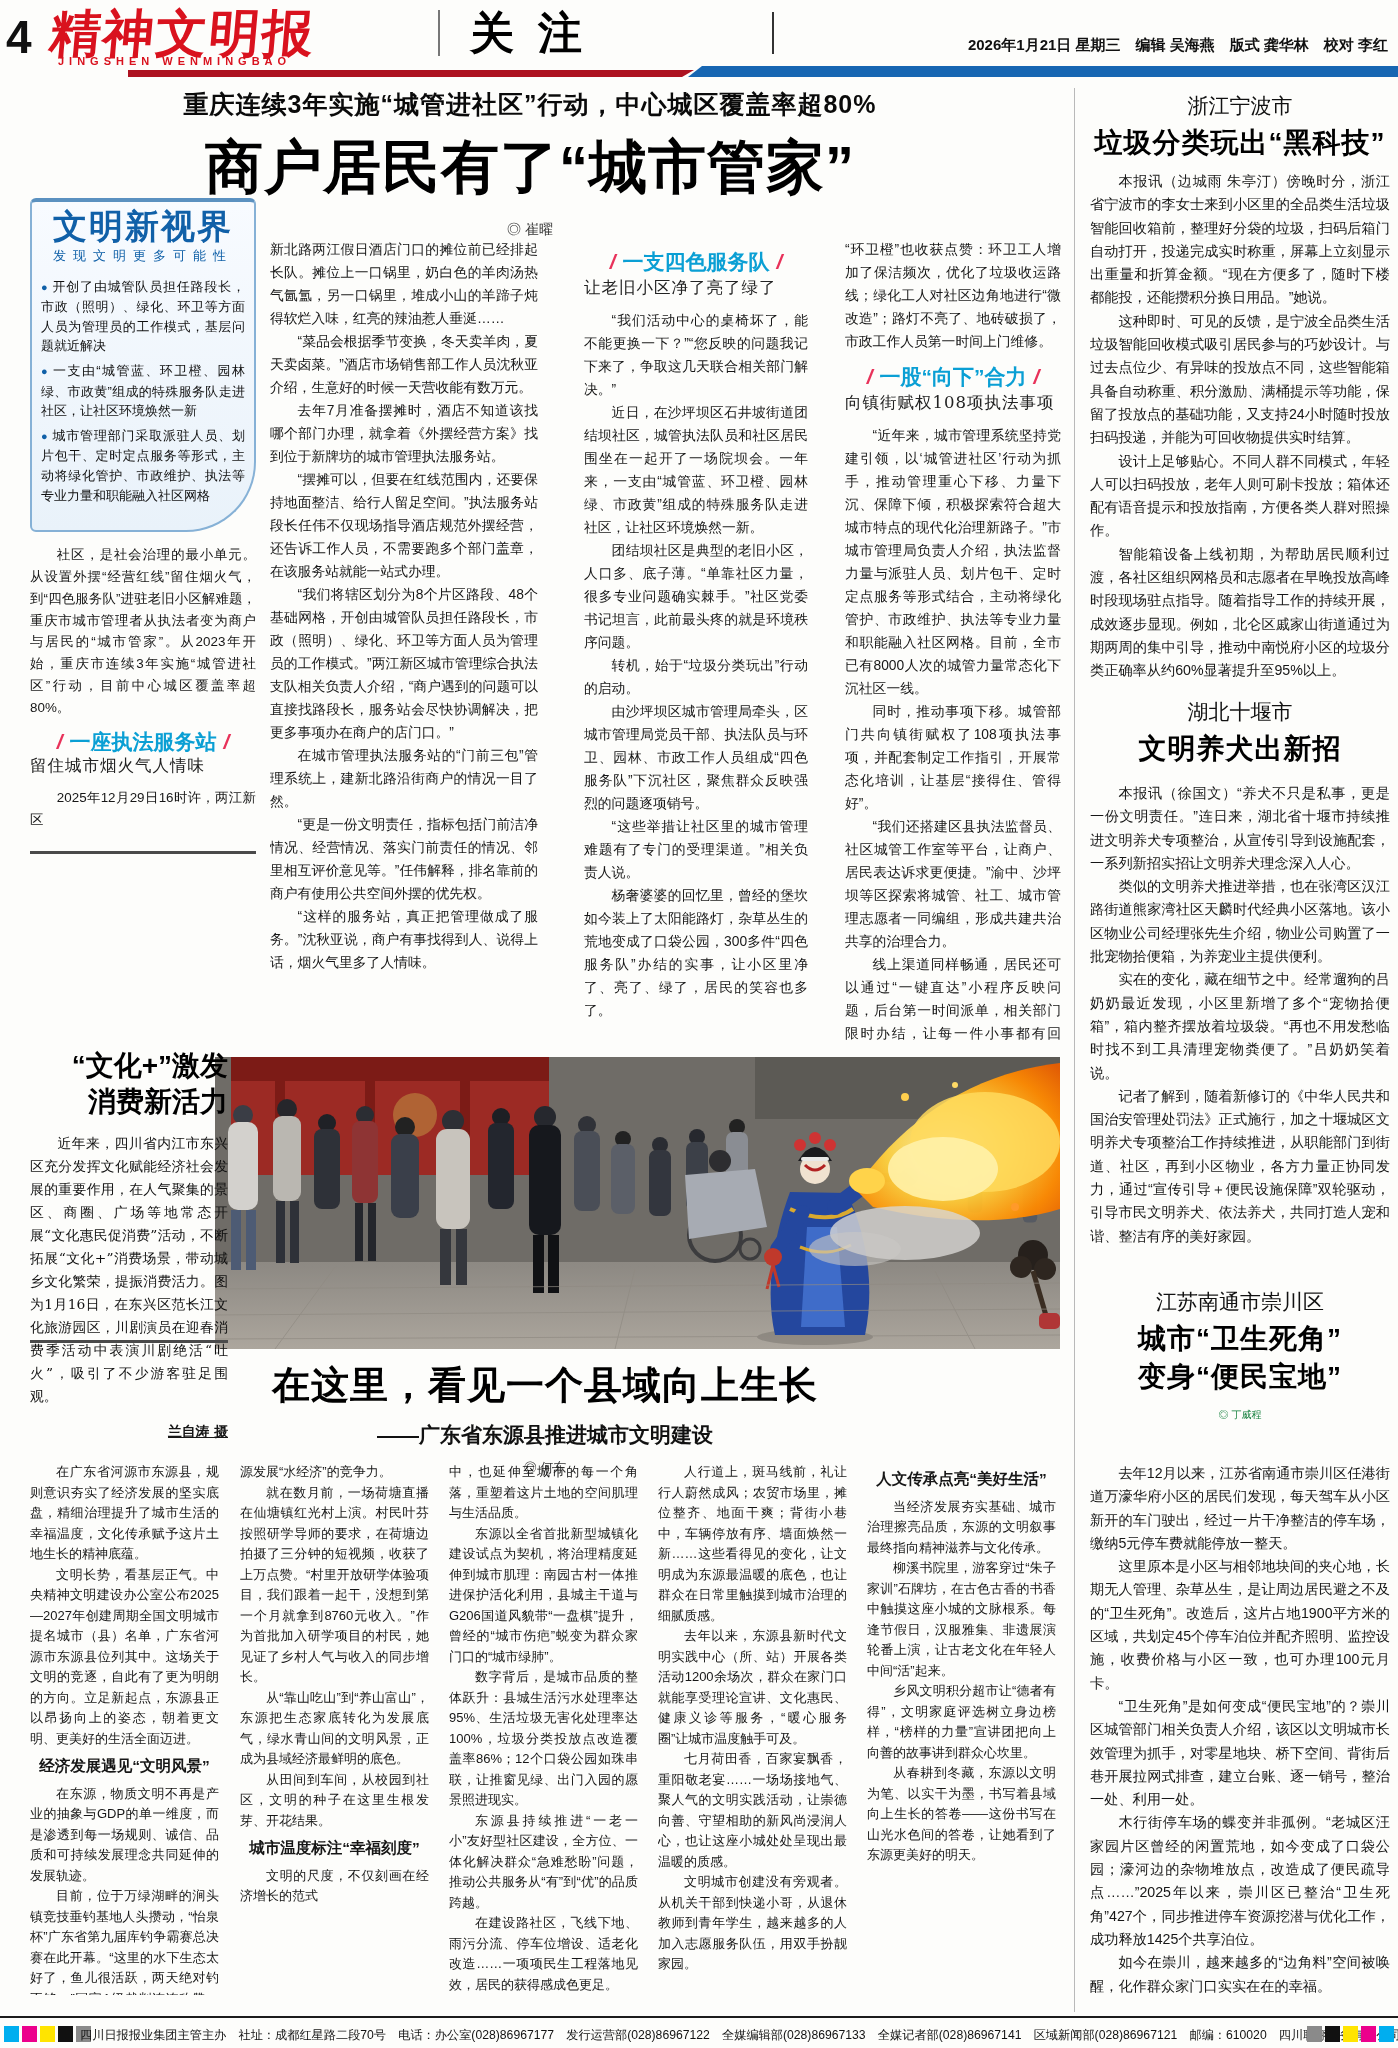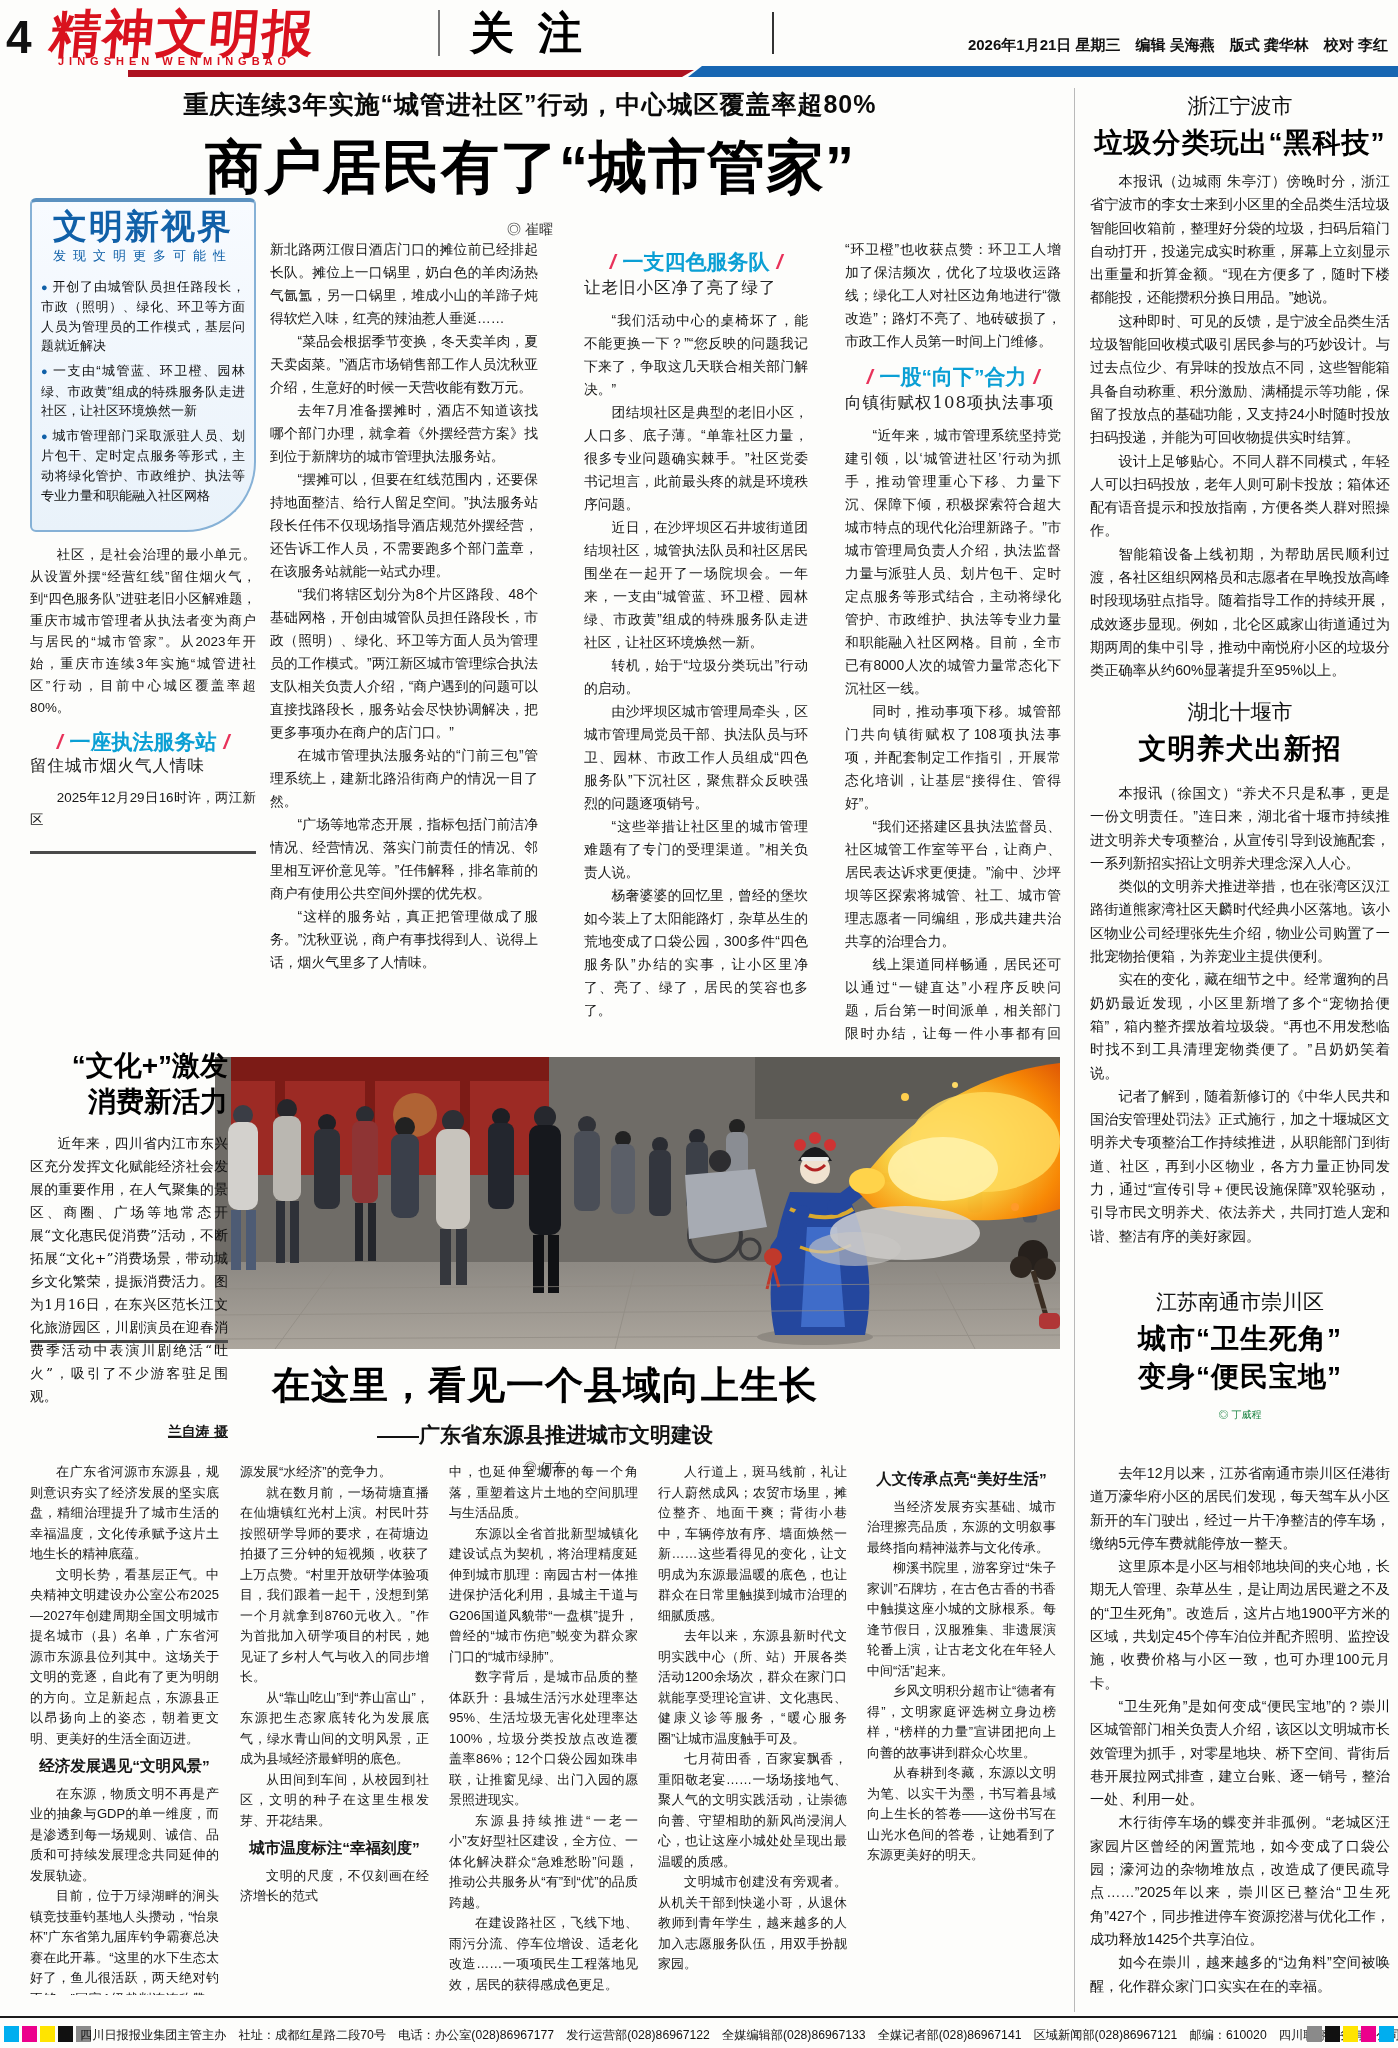--- a/index.html
+++ b/index.html
@@ -117,29 +117,29 @@
   </div>
   <div class="abs hrule" style="left:30px;top:851px;width:226px;"></div>
 
   <div class="ncol" id="col-b">
       <p class="f-cont">新北路两江假日酒店门口的摊位前已经排起长队。摊位上一口锅里，奶白色的羊肉汤热气氤氲，另一口锅里，堆成小山的羊蹄子炖得软烂入味，红亮的辣油惹人垂涎……</p>
       <p class="bp">“菜品会根据季节变换，冬天卖羊肉，夏天卖卤菜。”酒店市场销售部工作人员沈秋亚介绍，生意好的时候一天营收能有数万元。</p>
       <p class="bp">去年7月准备摆摊时，酒店不知道该找哪个部门办理，就拿着《外摆经营方案》找到位于新牌坊的城市管理执法服务站。</p>
       <p class="bp">“摆摊可以，但要在红线范围内，还要保持地面整洁、给行人留足空间。”执法服务站段长任伟不仅现场指导酒店规范外摆经营，还告诉工作人员，不需要跑多个部门盖章，在该服务站就能一站式办理。</p>
       <p class="bp">“我们将辖区划分为8个片区路段、48个基础网格，开创由城管队员担任路段长，市政（照明）、绿化、环卫等方面人员为管理员的工作模式。”两江新区城市管理综合执法支队相关负责人介绍，“商户遇到的问题可以直接找路段长，服务站会尽快协调解决，把更多事项办在商户的店门口。”</p>
       <p class="bp">在城市管理执法服务站的“门前三包”管理系统上，建新北路沿街商户的情况一目了然。</p>
-      <p class="bp">“广场等地常态开展，指标包括门前洁净情况、经营情况、落实门前责任的情况、邻里相互评价意见等。”任伟解释，排名靠前的商户有使用公共空间外摆的优先权。</p>
+      <p class="bp">“更是一份文明责任，指标包括门前洁净情况、经营情况、落实门前责任的情况、邻里相互评价意见等。”任伟解释，排名靠前的商户有使用公共空间外摆的优先权。</p>
       <p class="bp">“这样的服务站，真正把管理做成了服务。”沈秋亚说，商户有事找得到人、说得上话，烟火气里多了人情味。</p>
     </div>
   <div class="ncol" id="col-c">
       <div class="sub"><span class="slash">/</span><span>一支四色服务队</span><span class="slash">/</span></div>
       <div class="kai">让老旧小区净了亮了绿了</div>
       <p class="bp">“我们活动中心的桌椅坏了，能不能更换一下？”“您反映的问题我记下来了，争取这几天联合相关部门解决。”</p>
+      <p class="bp">近日，在沙坪坝区石井坡街道团结坝社区，城管执法队员和社区居民围坐在一起开了一场院坝会。一年来，一支由“城管蓝、环卫橙、园林绿、市政黄”组成的特殊服务队走进社区，让社区环境焕然一新。</p>
       <p class="bp">团结坝社区是典型的老旧小区，人口多、底子薄。“单靠社区力量，很多专业问题确实棘手。”社区党委书记坦言，此前最头疼的就是环境秩序问题。</p>
-      <p class="bp">近日，在沙坪坝区石井坡街道团结坝社区，城管执法队员和社区居民围坐在一起开了一场院坝会。一年来，一支由“城管蓝、环卫橙、园林绿、市政黄”组成的特殊服务队走进社区，让社区环境焕然一新。</p>
       <p class="bp">转机，始于“垃圾分类玩出”行动的启动。</p>
       <p class="bp">由沙坪坝区城市管理局牵头，区城市管理局党员干部、执法队员与环卫、园林、市政工作人员组成“四色服务队”下沉社区，聚焦群众反映强烈的问题逐项销号。</p>
       <p class="bp">“这些举措让社区里的城市管理难题有了专门的受理渠道。”相关负责人说。</p>
       <p class="bp">杨奢婆婆的回忆里，曾经的堡坎如今装上了太阳能路灯，杂草丛生的荒地变成了口袋公园，300多件“四色服务队”办结的实事，让小区里净了、亮了、绿了，居民的笑容也多了。</p>
     </div>
   <div class="ncol" id="col-d">
       <p class="f-cont">“环卫橙”也收获点赞：环卫工人增加了保洁频次，优化了垃圾收运路线；绿化工人对社区边角地进行“微改造”；路灯不亮了、地砖破损了，市政工作人员第一时间上门维修。</p>
       <div class="sub"><span class="slash">/</span><span>一股“向下”合力</span><span class="slash">/</span></div>
       <div class="kai">向镇街赋权108项执法事项</div>
       <p class="bp">“近年来，城市管理系统坚持党建引领，以‘城管进社区’行动为抓手，推动管理重心下移、力量下沉、保障下倾，积极探索符合超大城市特点的现代化治理新路子。”市城市管理局负责人介绍，执法监督力量与派驻人员、划片包干、定时定点服务等形式结合，主动将绿化管护、市政维护、执法等专业力量和职能融入社区网格。目前，全市已有8000人次的城管力量常态化下沉社区一线。</p>

